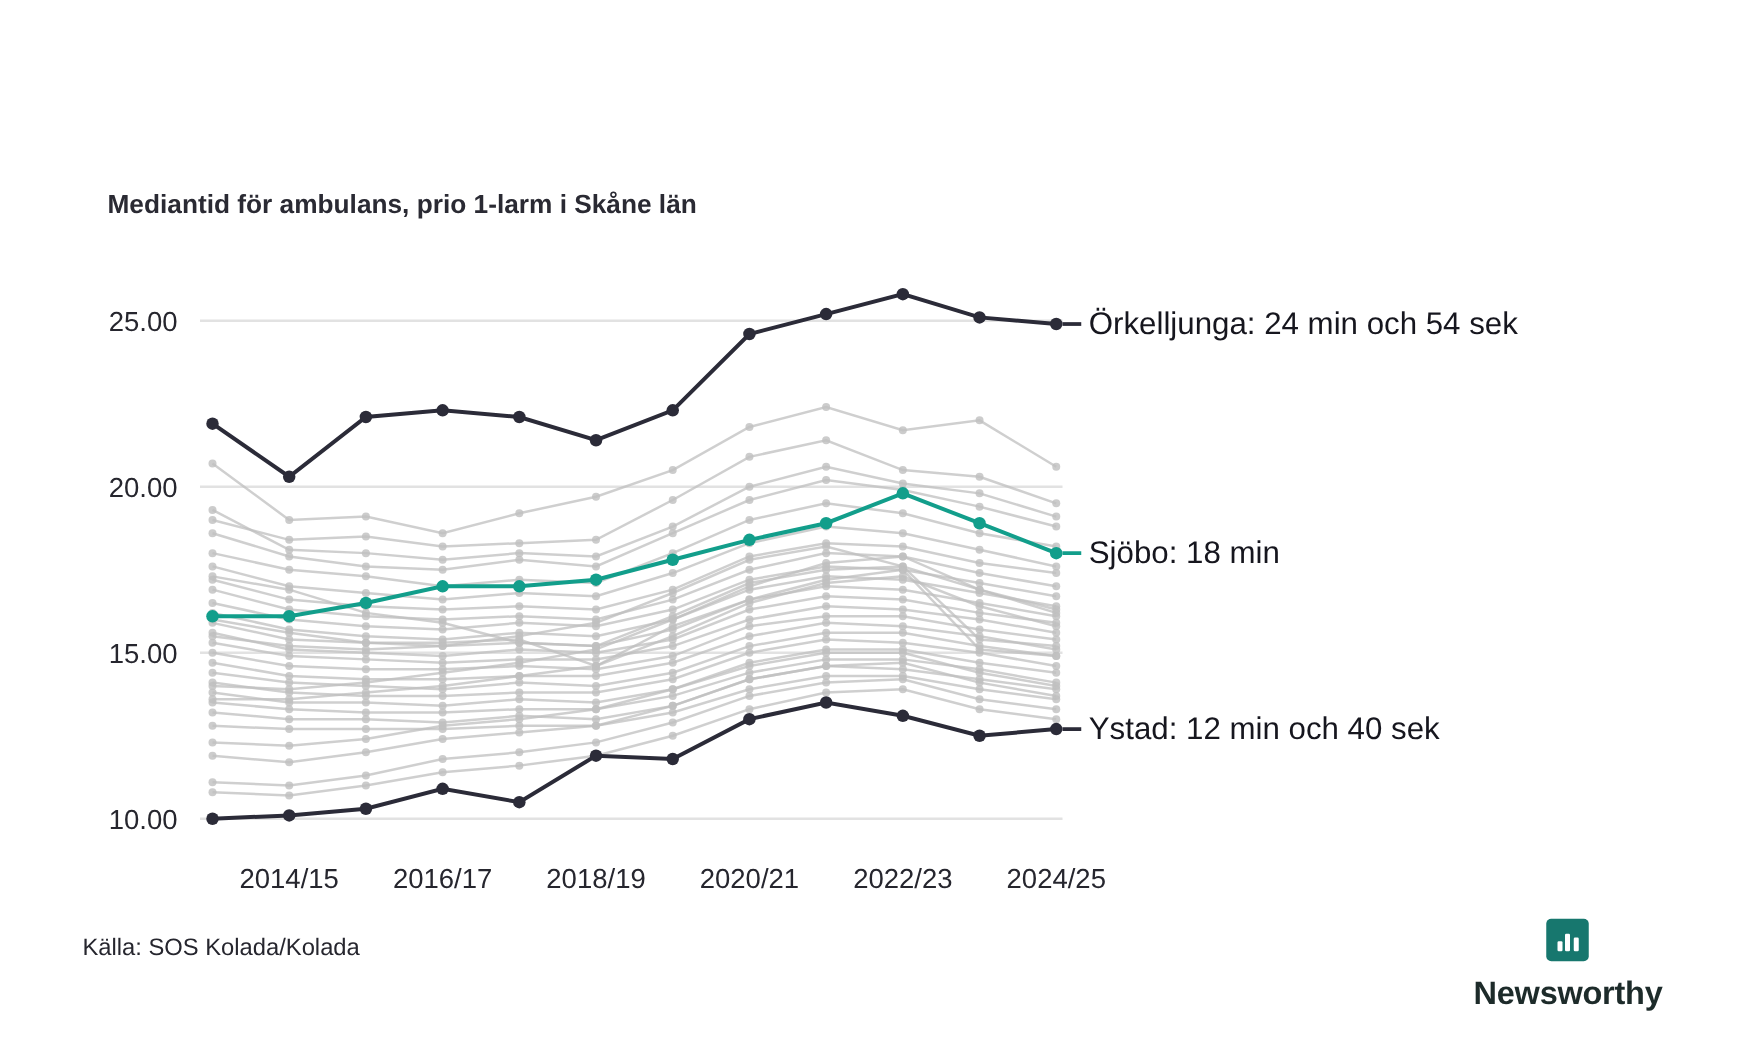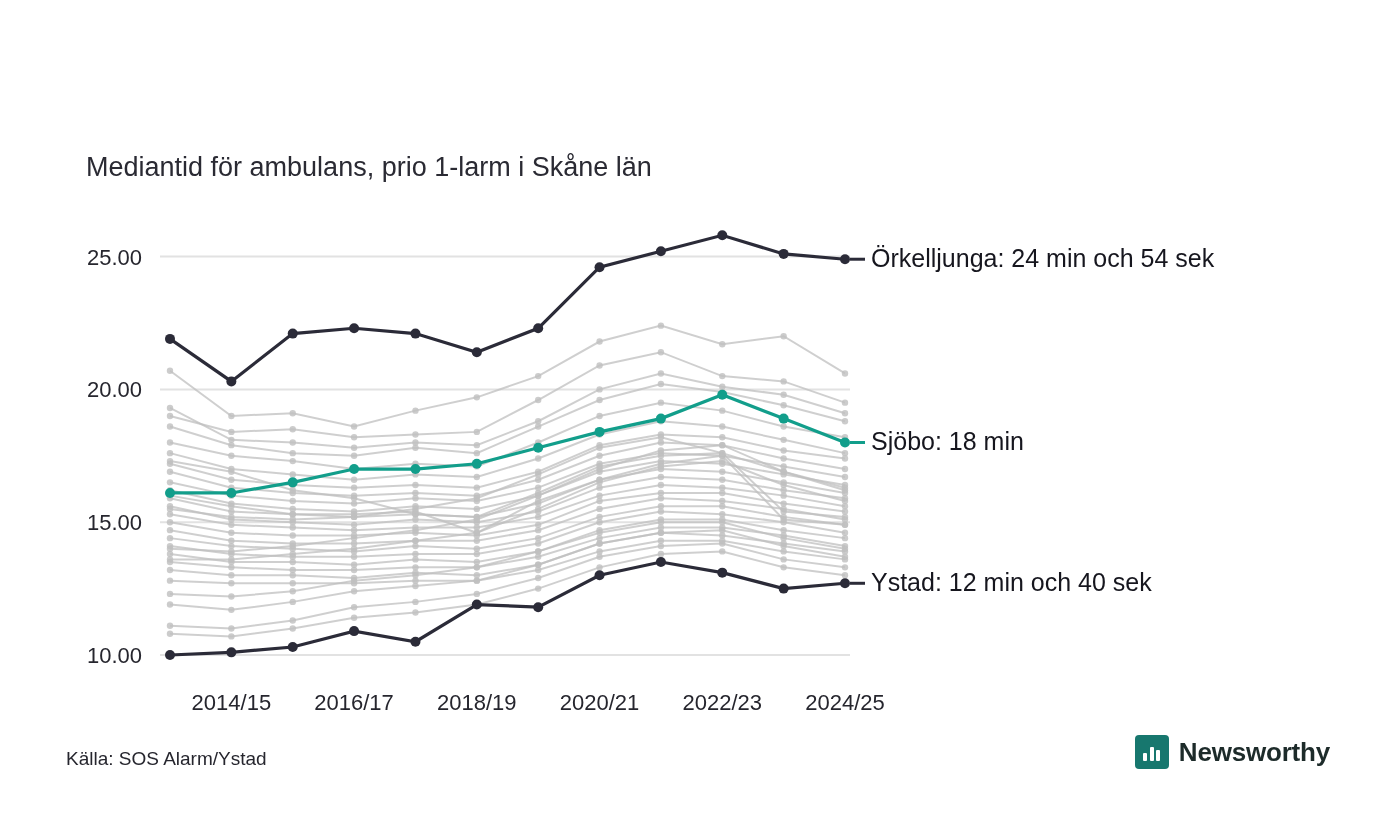--- a/index.html
+++ b/index.html
@@ -27,22 +27,22 @@
     font-size: 43px;
     font-weight: bold;
     letter-spacing: -0.3px;
     color: #10101a;
     white-space: nowrap;
   }
   .subtitle {
     position: absolute;
     left: 86px;
     top: 152px;
-    font-size: 27px;
-    font-weight: normal;
+    font-size: 21px;
+    font-weight: bold;
     color: #2a2a33;
     white-space: nowrap;
   }
   .chart-area {
     position: absolute;
     left: 0;
     top: 0;
     width: 1400px;
     height: 840px;
   }
@@ -54,20 +54,21 @@
     color: #26262e;
     white-space: nowrap;
   }
   .logo {
     position: absolute;
     right: 70px;
     top: 735px;
     display: flex;
     align-items: center;
     gap: 10px;
+    flex-direction: column;
   }
   .logo-mark {
     width: 34px;
     height: 34px;
     background: #17776e;
     border-radius: 4px;
     display: flex;
     align-items: flex-end;
     justify-content: center;
     gap: 2.5px;
@@ -571,21 +572,21 @@
     <g id="ann-group">
         <line x1="850" x2="865" y1="259.21875000000006" y2="259.21875000000006" stroke="#2b2b38" stroke-width="3"></line>
         <text x="871" y="260.21875000000006" class="series-annotation">Örkelljunga: 24 min och 54 sek</text>
         <line x1="850" x2="865" y1="442.5" y2="442.5" stroke="#129e8b" stroke-width="3"></line>
         <text x="871" y="443.5" class="series-annotation">Sjöbo: 18 min</text>
         <line x1="850" x2="865" y1="583.28125" y2="583.28125" stroke="#2b2b38" stroke-width="3"></line>
         <text x="871" y="584.28125" class="series-annotation">Ystad: 12 min och 40 sek</text>
       </g>
   </svg>
 
-  <div class="source">Källa: SOS Alarm/Ystad</div>
+  <div class="source">Källa: SOS Kolada/Kolada</div>
 
   <div class="logo">
     <div class="logo-mark">
       <span></span>
         <span></span>
         <span></span>
     </div>
     <div class="logo-text">Newsworthy</div>
   </div>
 

